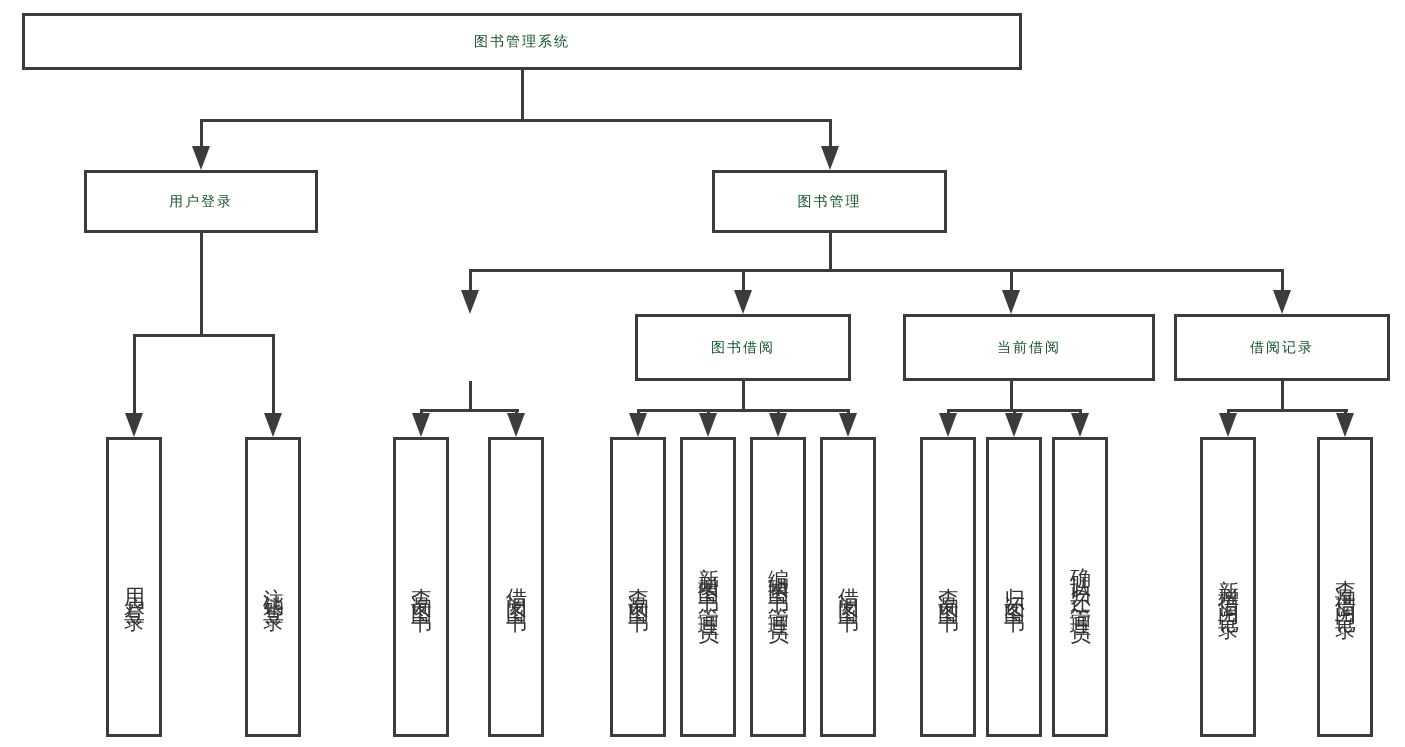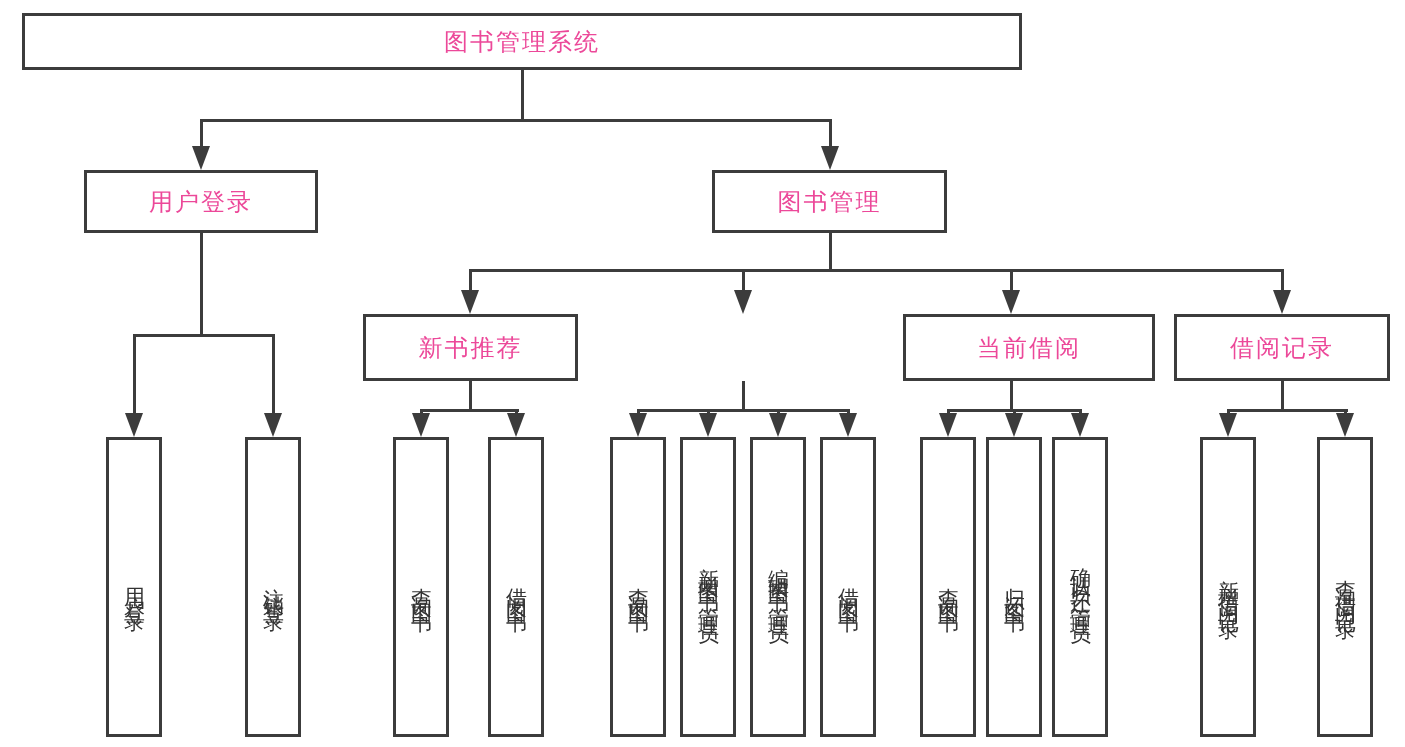--- a/index.html
+++ b/index.html
@@ -13,22 +13,22 @@
   .box{
     position:absolute;
     box-sizing:border-box;
     border:3px solid #3c3c3c;
     background:#ffffff;
     display:flex;
     align-items:center;
     justify-content:center;
   }
   .label-h{
-    font-size:24px;
-    color:#ec4899;
+    font-size:14px;
+    color:#14532d;
     letter-spacing:2px;
     white-space:nowrap;
   }
   .label-v{
     writing-mode:vertical-rl;
     text-orientation:mixed;
     font-size:21px;
     color:#333333;
     letter-spacing:8px;
     line-height:1;
@@ -91,22 +91,22 @@
   <div class="hline" style="left:468.5px;top:268.5px;width:815px"></div>
   <div class="vline" style="left:468.5px;top:270px;height:22px"></div>
   <div class="arrow" style="left:461px;top:290px"></div>
   <div class="vline" style="left:741.5px;top:270px;height:22px"></div>
   <div class="arrow" style="left:734px;top:290px"></div>
   <div class="vline" style="left:1009.5px;top:270px;height:22px"></div>
   <div class="arrow" style="left:1002px;top:290px"></div>
   <div class="vline" style="left:1280.5px;top:270px;height:22px"></div>
   <div class="arrow" style="left:1273px;top:290px"></div>
 
-  <div class="box" style="left:363px;top:314px;width:215px;height:67px">
-    <span class="label-h">新书推荐</span>
+  <div class="box" style="left:635px;top:314px;width:216px;height:67px">
+    <span class="label-h">图书借阅</span>
   </div>
   <div class="box" style="left:903px;top:314px;width:252px;height:67px">
     <span class="label-h">当前借阅</span>
   </div>
   <div class="box" style="left:1174px;top:314px;width:216px;height:67px">
     <span class="label-h">借阅记录</span>
   </div>
 
   <div class="vline" style="left:468.5px;top:381px;height:31px"></div>
   <div class="hline" style="left:419.5px;top:408.5px;width:99px"></div>

